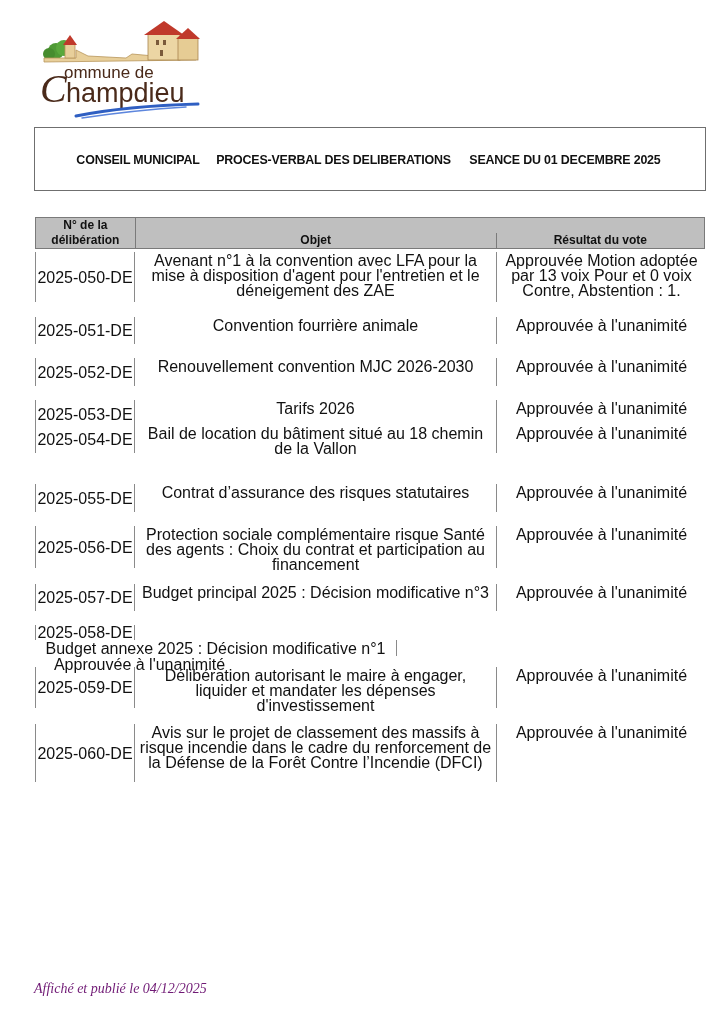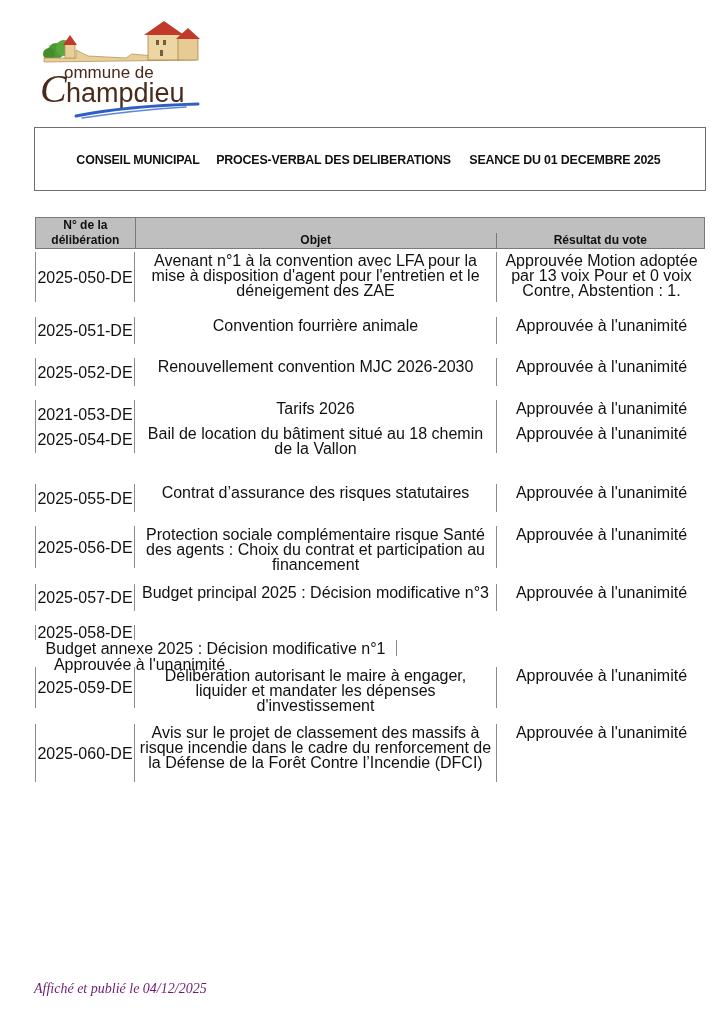--- a/index.html
+++ b/index.html
@@ -79,21 +79,21 @@
     <div class="cell c1">2025-051-DE</div>
     <div class="cell c2">Convention fourrière animale</div>
     <div class="cell c3">Approuvée à l'unanimité</div>
   </div>
   <div class="row" style="top:141px;height:28px;">
     <div class="cell c1">2025-052-DE</div>
     <div class="cell c2">Renouvellement convention MJC 2026-2030</div>
     <div class="cell c3">Approuvée à l'unanimité</div>
   </div>
   <div class="row" style="top:183px;height:28px;">
-    <div class="cell c1">2021-053-DE</div>
+    <div class="cell c1">2025-053-DE</div>
     <div class="cell c2">Tarifs 2026</div>
     <div class="cell c3">Approuvée à l'unanimité</div>
   </div>
   <div class="row" style="top:208px;height:28px;">
     <div class="cell c1">2025-054-DE</div>
     <div class="cell c2">Bail de location du bâtiment situé au 18 chemin de la Vallon</div>
     <div class="cell c3">Approuvée à l'unanimité</div>
   </div>
   <div class="row" style="top:267px;height:28px;">
     <div class="cell c1">2025-055-DE</div>

